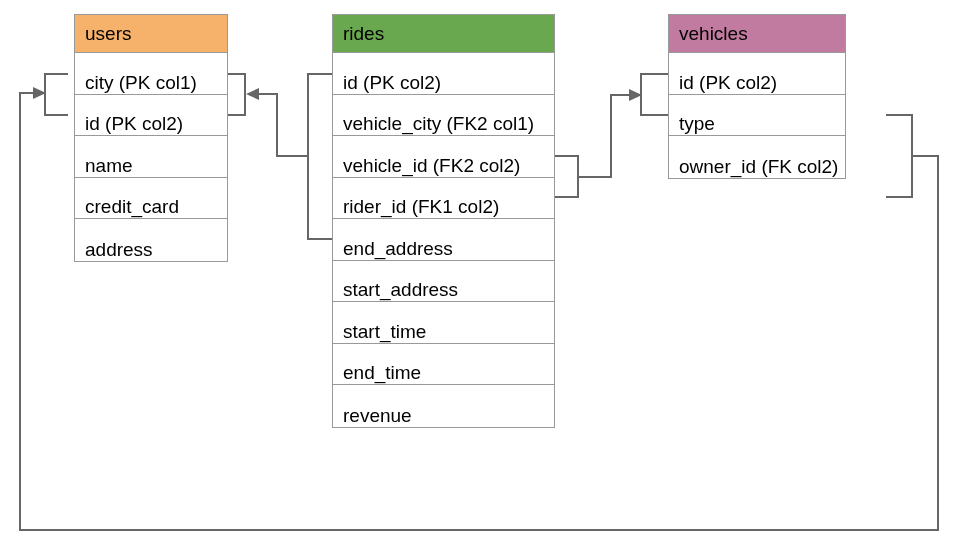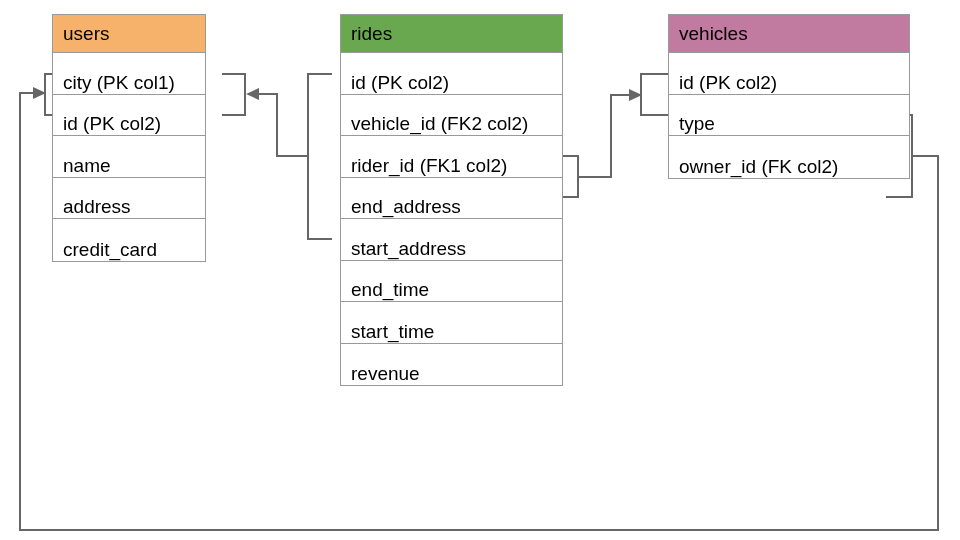--- a/index.html
+++ b/index.html
@@ -52,23 +52,23 @@
     display: flex;
     align-items: flex-end;
     padding-left: 10px;
     border-bottom: 1px solid var(--cell-border, #999999);
     background: #ffffff;
     white-space: nowrap;
   }
   .db-table .row:last-child {
     border-bottom: none;
   }
-  #tbl-users    { left: 52px;  top: 14px; width: 154px; }
-  #tbl-rides    { left: 340px; top: 14px; width: 223px; }
-  #tbl-vehicles { left: 668px; top: 14px; width: 242px; }
+  #tbl-users    { left: 74px;  top: 14px; width: 154px; }
+  #tbl-rides    { left: 332px; top: 14px; width: 223px; }
+  #tbl-vehicles { left: 668px; top: 14px; width: 178px; }
 </style>
 </head>
 <body>
 
 <div class="canvas">
 
   <svg class="connectors" viewBox="0 0 960 540">
 
     <g>
       <path d="M222 74 H245 V115 H222"></path>
@@ -97,49 +97,52 @@
     <div class="row">
         <span>city (PK col1)</span>
       </div>
     <div class="row">
         <span>id (PK col2)</span>
       </div>
     <div class="row">
         <span>name</span>
       </div>
     <div class="row">
-        <span>address</span>
+        <span>credit_card</span>
       </div>
     <div class="row">
-        <span>credit_card</span>
+        <span>address</span>
       </div>
   </div>
 
   <div class="db-table" id="tbl-rides">
     <div class="thead" style="background: rgb(106, 168, 79);">rides</div>
     <div class="row">
         <span>id (PK col2)</span>
+      </div>
+    <div class="row">
+        <span>vehicle_city (FK2 col1)</span>
       </div>
     <div class="row">
         <span>vehicle_id (FK2 col2)</span>
       </div>
     <div class="row">
         <span>rider_id (FK1 col2)</span>
       </div>
     <div class="row">
         <span>end_address</span>
       </div>
     <div class="row">
         <span>start_address</span>
       </div>
     <div class="row">
-        <span>end_time</span>
+        <span>start_time</span>
       </div>
     <div class="row">
-        <span>start_time</span>
+        <span>end_time</span>
       </div>
     <div class="row">
         <span>revenue</span>
       </div>
   </div>
 
   <div class="db-table" id="tbl-vehicles">
     <div class="thead" style="background: rgb(194, 123, 160);">vehicles</div>
     <div class="row">
         <span>id (PK col2)</span>

